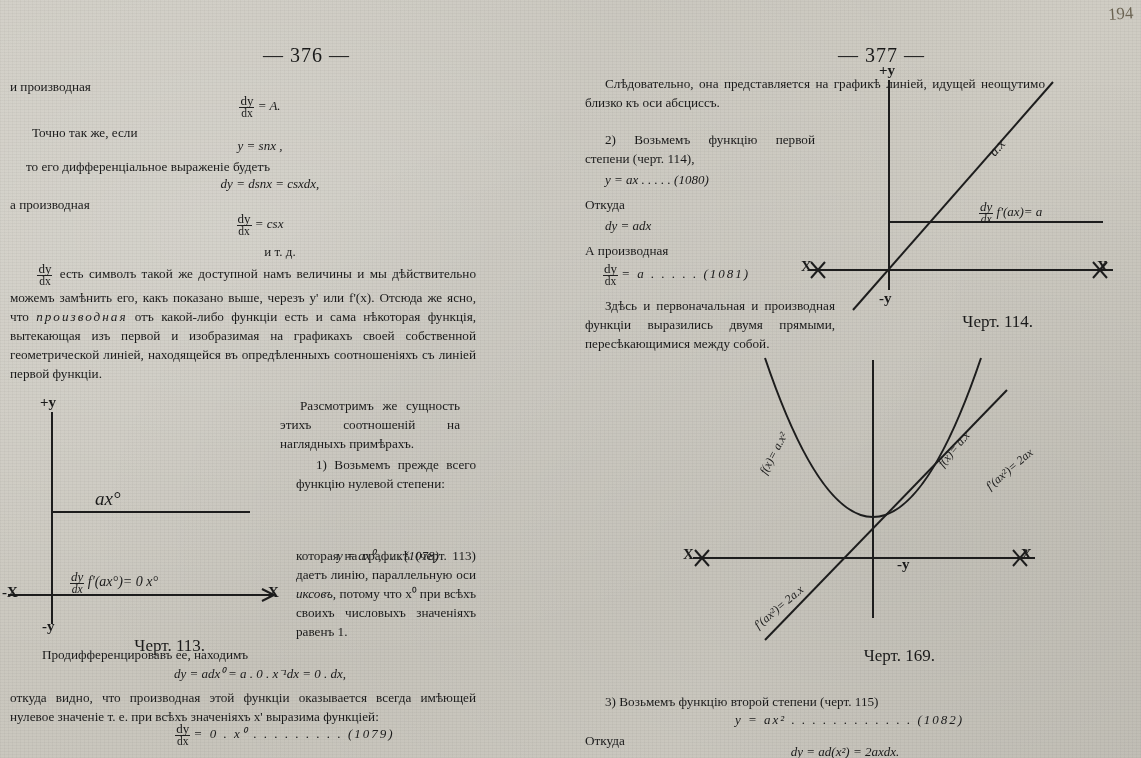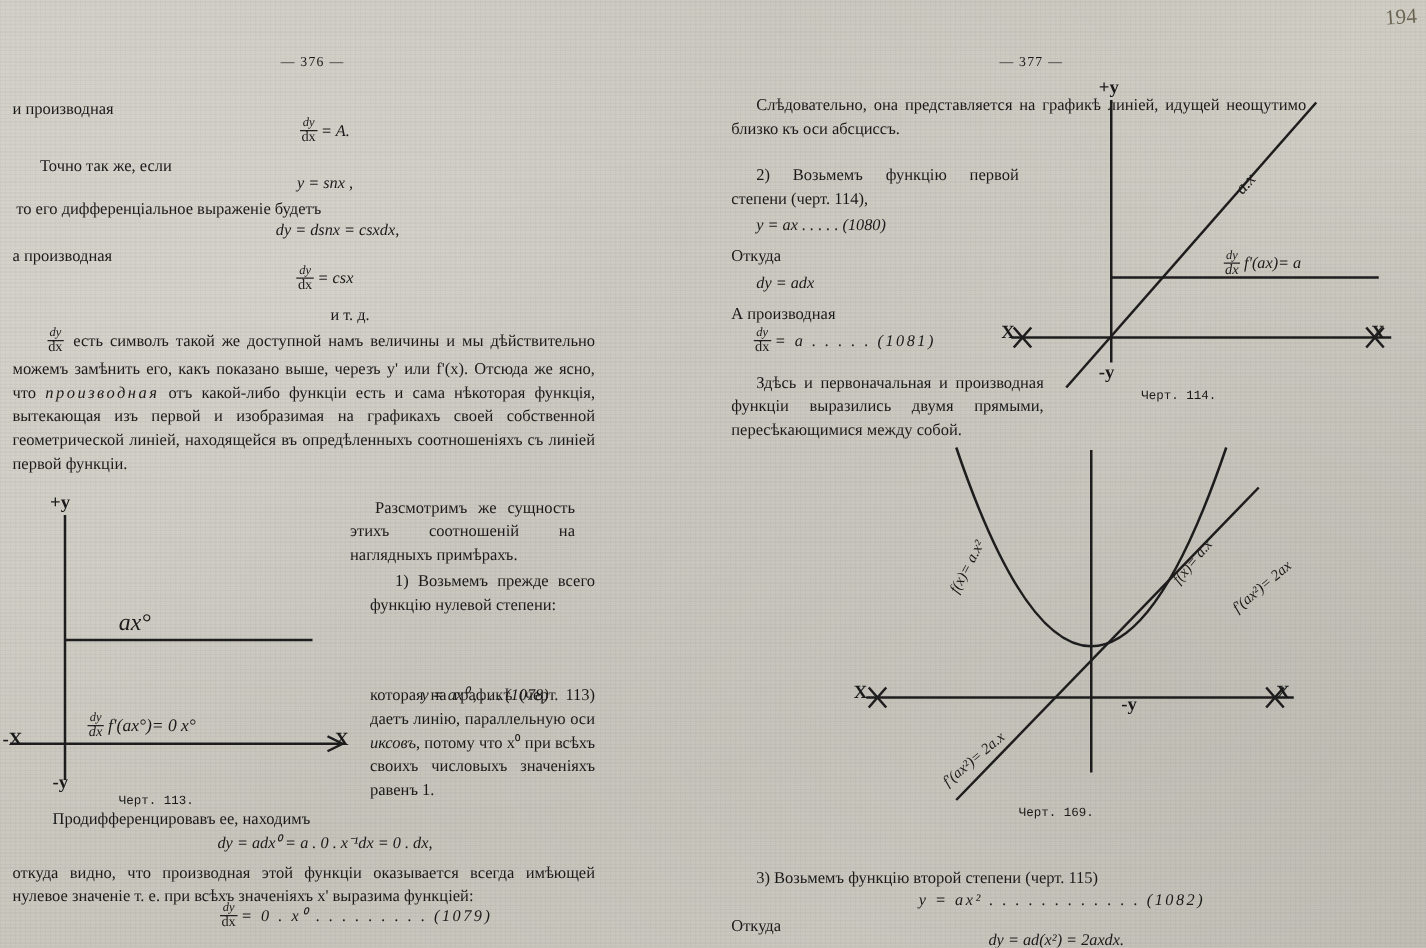--- a/index.html
+++ b/index.html
@@ -19,42 +19,42 @@
       radial-gradient(ellipse at 20% 30%, rgba(255,255,255,0.18), rgba(0,0,0,0) 60%),
       radial-gradient(ellipse at 78% 72%, rgba(0,0,0,0.06), rgba(0,0,0,0) 65%),
       linear-gradient(120deg,#cdcac1 0%, #c6c3ba 40%, #cecbc2 70%, #c4c1b8 100%);
   }
   .page{position:absolute;left:0;top:0;width:1141px;height:758px;}
   .col{position:absolute;top:0;}
   .colL{left:0;width:560px;}
   .colR{left:575px;width:566px;}
 
   .folio{
-    position:absolute;text-align:center;font-size:11px;letter-spacing:1px;
+    position:absolute;text-align:right;font-size:20px;letter-spacing:1px;
     font-family:"Liberation Serif", serif;
   }
   .corner-num{
     position:absolute;right:8px;top:4px;font-size:17px;
     font-family:"Liberation Serif", serif;color:#5b5340;
     transform:rotate(-4deg);opacity:.85;
   }
   p.t{
     position:absolute;margin:0;font-size:13.2px;line-height:17.5px;
     text-align:justify;text-justify:inter-word;
   }
   .ind{text-indent:22px;}
   .eq{
     position:absolute;margin:0;font-size:13px;text-align:center;
   }
   .frac{display:inline-block;vertical-align:middle;text-align:center;line-height:1.02;}
-  .frac .n{display:block;border-bottom:1px solid #222;padding:0 1px;font-size:10px;font-style:italic;}
+  .frac .n{display:block;border-bottom:1px solid #222;padding:0 1px;font-size:13px;}
   .frac .d{display:block;padding:0 1px;font-size:11.5px;}
   .it{font-style:italic;}
   .sp{letter-spacing:2px;}
-  .cap{font-size:10px;text-align:left;position:absolute;font-family:Liberation Mono, monospace;}
+  .cap{font-size:17px;text-align:right;position:absolute;}
   .dots{letter-spacing:2px;}
 
   
   .fig{position:absolute;}
   .axisLabel{position:absolute;font-size:15px;font-weight:bold;font-family:"Liberation Serif",serif;}
   .handwrit{position:absolute;font-size:12.5px;font-style:italic;font-family:"Liberation Serif",serif;}
   svg{display:block;overflow:visible;}
   .stroke{stroke:#1d1d1d;fill:none;}
 </style>
 </head>
@@ -73,21 +73,21 @@
     <p class="t" style="left:10px;top:78px;width:250px;">и производная</p>
 
     <div class="eq" style="left:120px;top:94px;width:280px;">
       <span class="frac"><span class="n">dy</span><span class="d">dx</span></span>
       <span class="it">= A.</span>
     </div>
 
     <p class="t ind" style="left:10px;top:124px;width:340px;">Точно так же, если</p>
     <div class="eq it" style="left:120px;top:138px;width:280px;">y = snx ,</div>
 
-    <p class="t" style="left:13px;top:158px;width:400px;">то его дифференціальное выраженіе будетъ</p>
+    <p class="t" style="left:26px;top:158px;width:400px;">то его дифференціальное выраженіе будетъ</p>
     <div class="eq it" style="left:120px;top:176px;width:300px;">dy = dsnx = csxdx,</div>
 
     <p class="t" style="left:10px;top:196px;width:300px;">а производная</p>
     <div class="eq" style="left:120px;top:212px;width:280px;">
       <span class="frac"><span class="n">dy</span><span class="d">dx</span></span>
       <span class="it">= csx</span>
     </div>
 
     <div class="eq" style="left:180px;top:244px;width:200px;">и т. д.</div>
 

